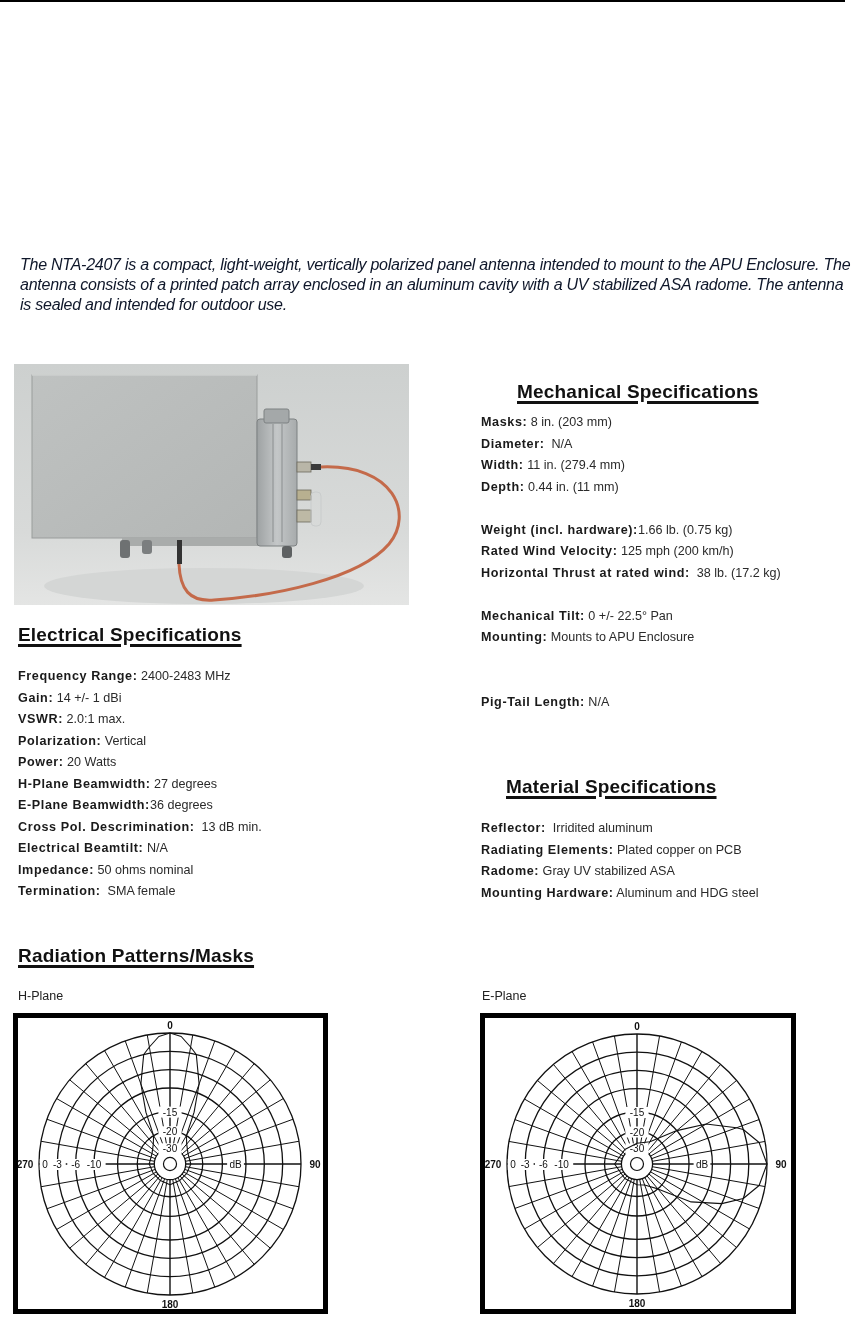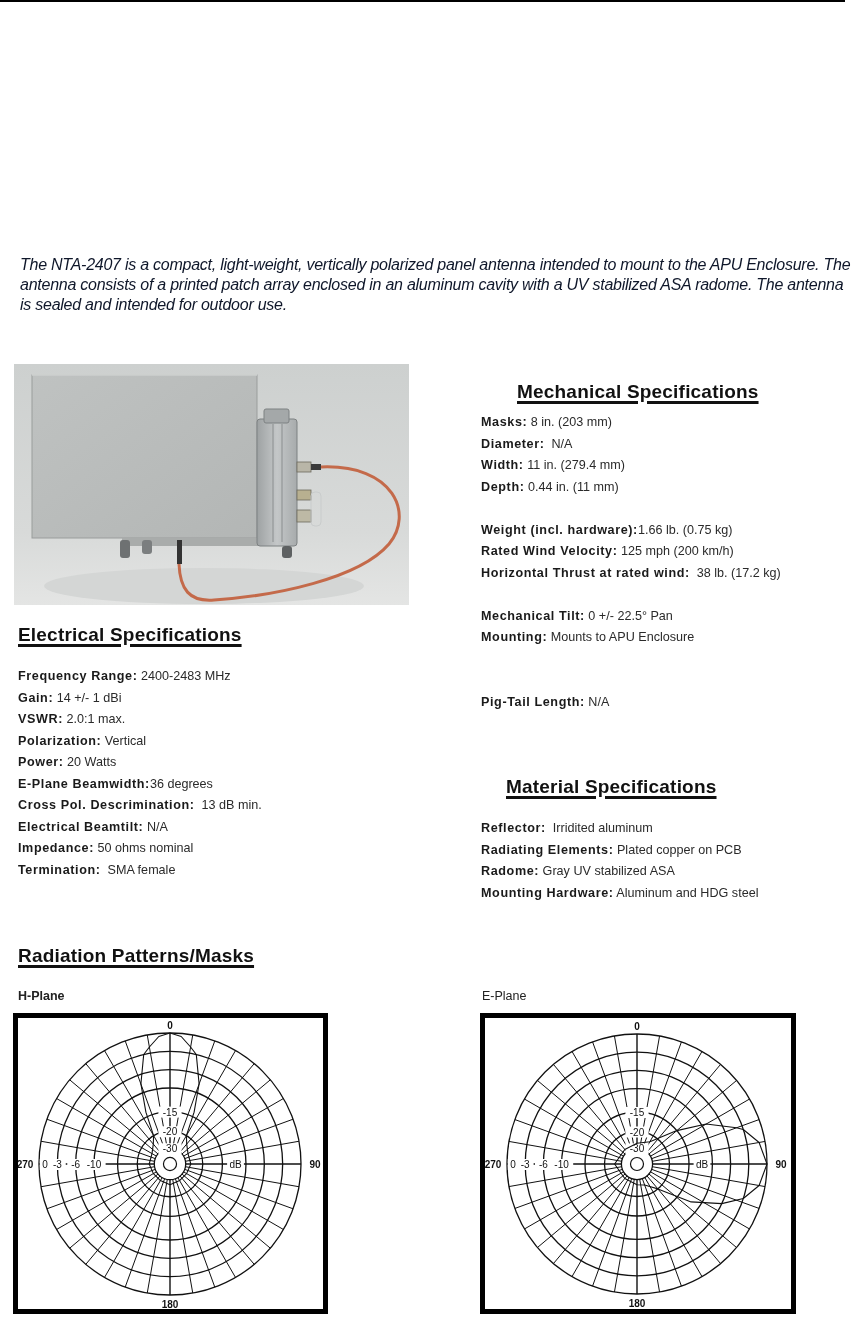--- a/index.html
+++ b/index.html
@@ -90,37 +90,38 @@
   <div class="spec-row"><span class="spec-label">Pig-Tail Length:</span><span style="white-space:pre"> N/A</span></div>
 </div>
 
 <div class="section-title" style="left:18px; top:624px;">Electrical Specifications</div>
 <div class="spec-list" style="left:18px; top:666px;">
   <div class="spec-row"><span class="spec-label">Frequency Range:</span><span style="white-space:pre"> 2400-2483 MHz</span></div>
   <div class="spec-row"><span class="spec-label">Gain:</span><span style="white-space:pre"> 14 +/- 1 dBi</span></div>
   <div class="spec-row"><span class="spec-label">VSWR:</span><span style="white-space:pre"> 2.0:1 max.</span></div>
   <div class="spec-row"><span class="spec-label">Polarization:</span><span style="white-space:pre"> Vertical</span></div>
   <div class="spec-row"><span class="spec-label">Power:</span><span style="white-space:pre"> 20 Watts</span></div>
+  <div class="spec-row"><span class="spec-label">H-Plane Beamwidth:</span><span style="white-space:pre"> 27 degrees</span></div>
   <div class="spec-row"><span class="spec-label">E-Plane Beamwidth:</span><span style="white-space:pre">36 degrees</span></div>
   <div class="spec-row"><span class="spec-label">Cross Pol. Descrimination:</span><span style="white-space:pre">  13 dB min.</span></div>
   <div class="spec-row"><span class="spec-label">Electrical Beamtilt:</span><span style="white-space:pre"> N/A</span></div>
   <div class="spec-row"><span class="spec-label">Impedance:</span><span style="white-space:pre"> 50 ohms nominal</span></div>
   <div class="spec-row"><span class="spec-label">Termination:</span><span style="white-space:pre">  SMA female</span></div>
 </div>
 
 <div class="section-title" style="left:506px; top:776px;">Material Specifications</div>
 <div class="spec-list" style="left:481px; top:818px;">
   <div class="spec-row"><span class="spec-label">Reflector:</span><span style="white-space:pre">  Irridited aluminum</span></div>
   <div class="spec-row"><span class="spec-label">Radiating Elements:</span><span style="white-space:pre"> Plated copper on PCB</span></div>
   <div class="spec-row"><span class="spec-label">Radome:</span><span style="white-space:pre"> Gray UV stabilized ASA</span></div>
   <div class="spec-row"><span class="spec-label">Mounting Hardware:</span><span style="white-space:pre"> Aluminum and HDG steel</span></div>
 </div>
 
 <div class="section-title" style="left:18px; top:945px;">Radiation Patterns/Masks</div>
-<div class="plane-label" style="left:18px; top:989px;font-weight:bold;">H-Plane</div>
+<div class="plane-label" style="left:18px; top:989px;">H-Plane</div>
 <div class="plane-label" style="left:482px; top:989px;">E-Plane</div>
 
 <div class="polar-box" style="left:13px; top:1013px; width:315px; height:301px;">
   <svg id="polar-h" width="305" height="291">
       <g>
         <line x1="152" y1="130.28" x2="152" y2="15" stroke="#111" stroke-width="1.4"></line>
         <line x1="154.72974935292416" y1="130.5188221226481" x2="174.74791127436788" y2="16.990184355400743" stroke="#111" stroke-width="1"></line>
         <line x1="157.37655665307952" y1="131.2280320012455" x2="196.80463877566262" y2="22.900266677046005" stroke="#111" stroke-width="1"></line>
         <line x1="159.86" y1="132.38608065250864" x2="217.5" y2="32.550672104238544" stroke="#111" stroke-width="1"></line>
         <line x1="162.1046212242724" y1="133.95778135416967" x2="236.20517686893666" y2="45.648177951413885" stroke="#111" stroke-width="1"></line>

